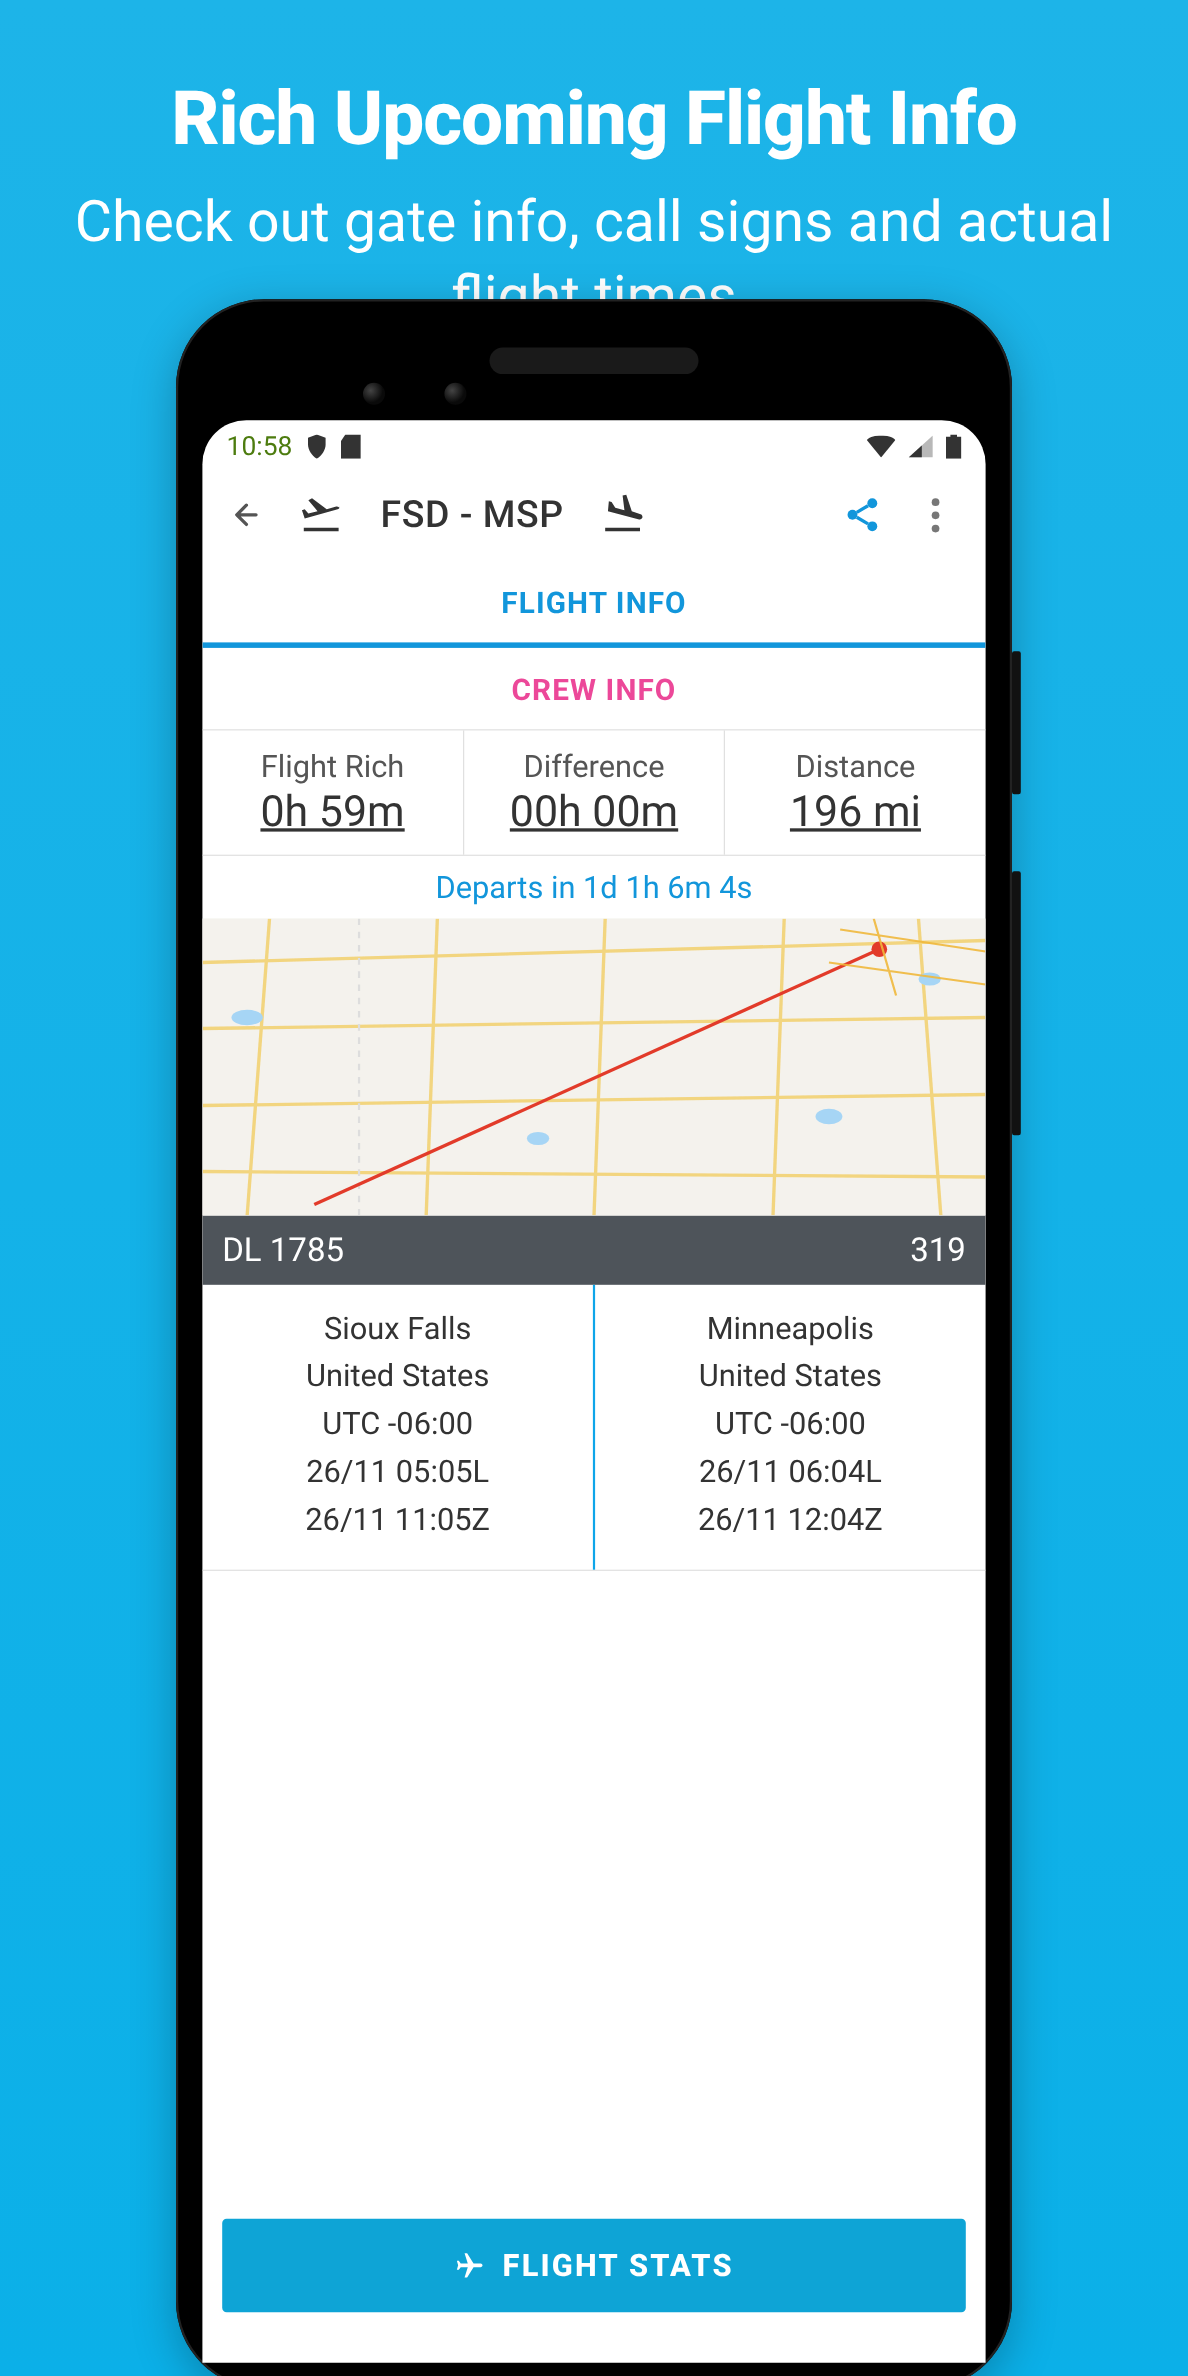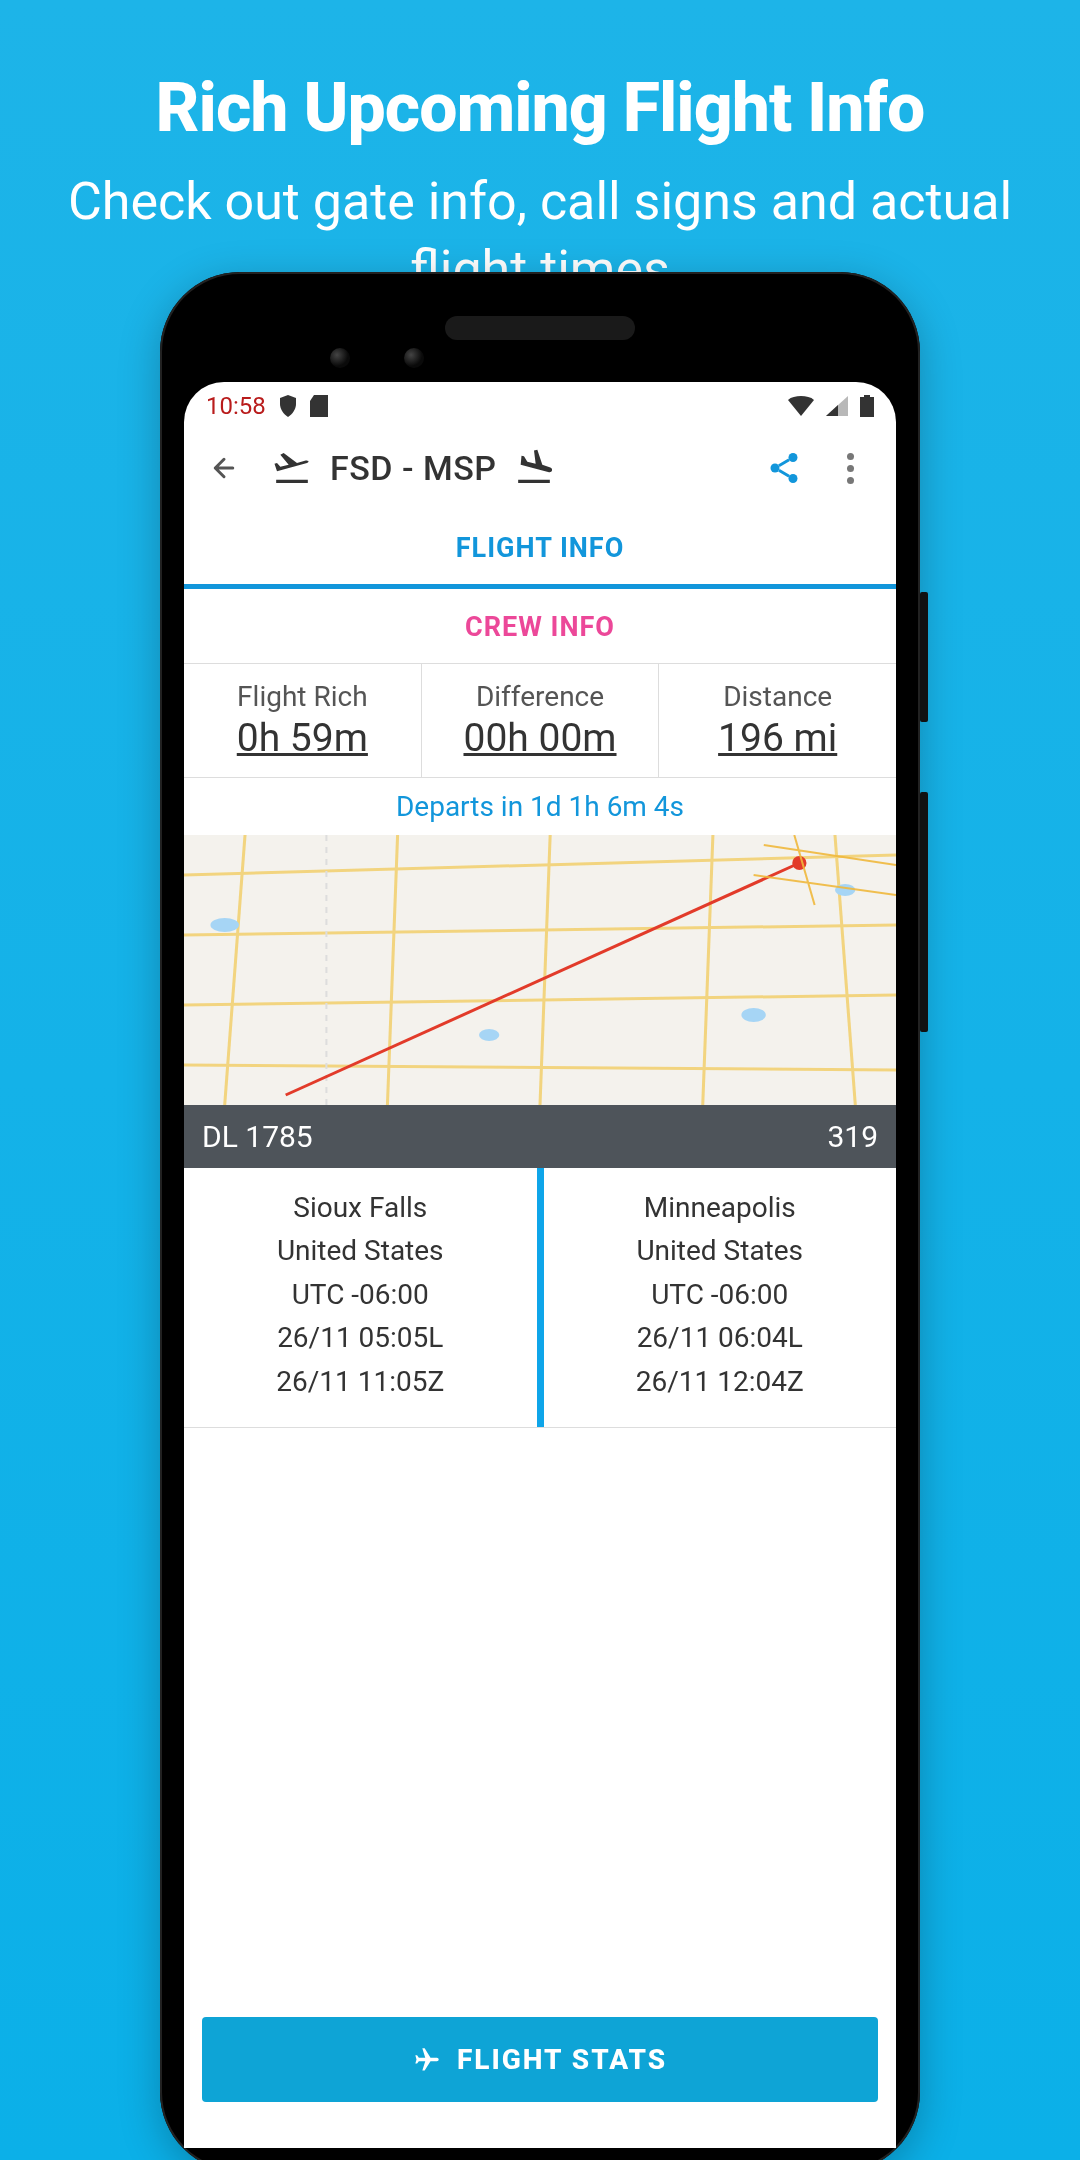--- a/index.html
+++ b/index.html
@@ -54,30 +54,30 @@
   }
   .sb1 { top:320px; height:130px; }
   .sb2 { top:520px; height:240px; }
   .screen {
     position:absolute; top:110px; left:24px; right:24px; bottom:24px;
     background:#fff; border-radius:40px 40px 0 0; overflow:hidden;
   }
   
   .statusbar {
     display:flex; justify-content:space-between; align-items:center;
-    padding: 10px 22px 6px; font-size:24px; color:#b91c1c;
+    padding: 10px 22px 6px; font-size:24px; color:#4d7c0f;
   }
   .status-left, .status-right { display:flex; align-items:center; gap:12px; }
   .ico { display:inline-block; }
   
   .app-header {
     display:flex; align-items:center; padding: 20px 18px 20px 18px;
   }
   .back-arrow { width:44px; height:44px; display:flex; align-items:center; justify-content:center; color:#555; }
-  .route { display:flex; align-items:center; gap:18px; margin-left:26px; flex:1; }
+  .route { display:flex; align-items:center; gap:34px; margin-left:26px; flex:1; }
   .route-txt { font-size:34px; font-weight:500; color:#333; letter-spacing:0.5px;}
   .plane-svg { width:40px; height:40px; }
   .header-actions { display:flex; align-items:center; gap:30px; padding-right:10px;}
   .share-svg { width:36px; height:36px; color:#1296db; }
   .more-dots { width:36px; height:36px; display:flex; flex-direction:column; align-items:center; justify-content:center; gap:5px;}
   .more-dots span { width:7px; height:7px; border-radius:50%; background:#777;}
   
   .tabs { display:flex; border-bottom:1px solid #ddd;flex-direction:column; }
   .tab { flex:1; text-align:center; padding:22px 0 20px; font-size:27px; font-weight:700; letter-spacing:1px; color:#ec4899;}
   .tab.active { color:#1296db; border-bottom:5px solid #1296db; }
@@ -93,21 +93,21 @@
     position:relative; height:270px; background:#f3f1ec; overflow:hidden;
   }
   .map svg { position:absolute; inset:0; width:100%; height:100%; }
   .map-footer {
     display:flex; justify-content:space-between; align-items:center;
     background:#4e545a; color:#fff; font-size:30px; padding:14px 18px;
   }
   
   .cities { display:flex; border-bottom:1px solid #ddd; }
   .city { flex:1; text-align:center; padding:18px 8px 24px; font-size:28px; color:#333; line-height:1.55;}
-  .city:first-child { border-right:7px solid #0ea5e9; }
+  .city:first-child { border-right:2px solid #0ea5e9; }
   
   .flight-stats-btn {
     position:absolute; left:18px; right:18px; bottom:46px;
     background:#0ea4d6; color:#fff; text-align:center; font-size:28px;
     font-weight:800; letter-spacing:2px; padding:26px 0; border-radius:4px;
     display:flex; align-items:center; justify-content:center; gap:16px;
   }
   .flight-stats-btn svg { width:28px; height:28px; }
 </style>
 </head>

